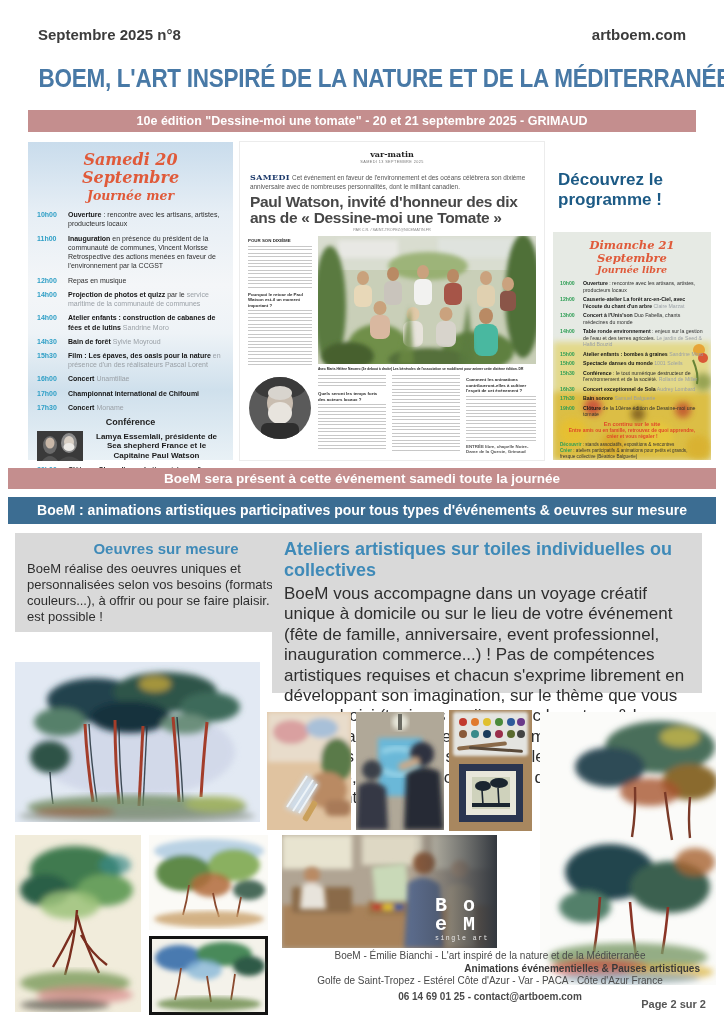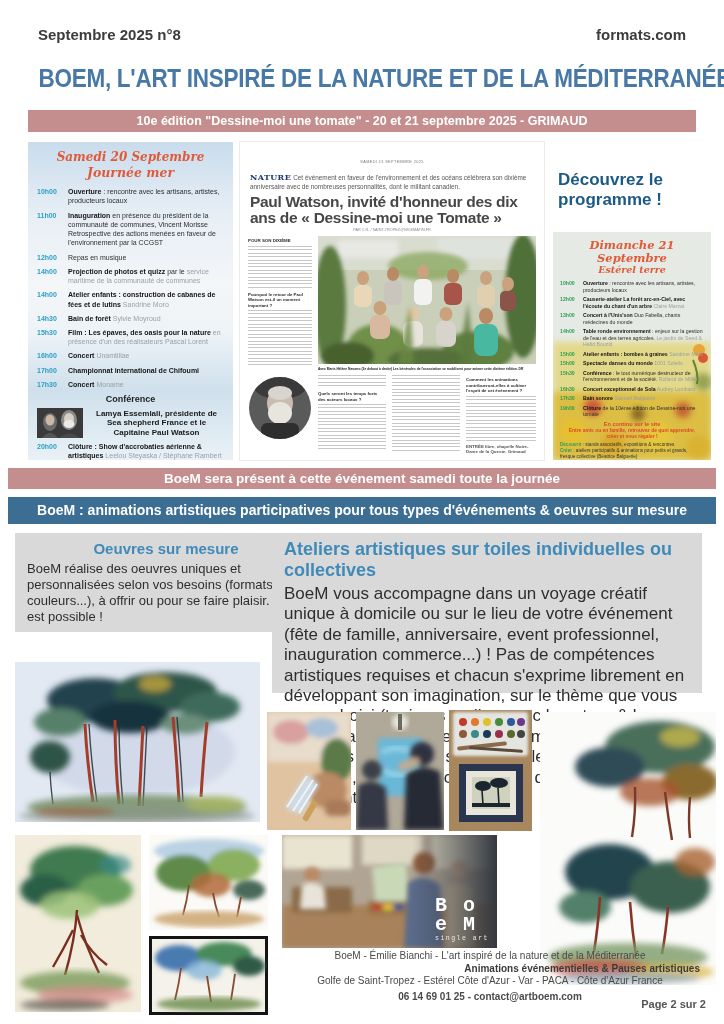--- a/index.html
+++ b/index.html
@@ -19,21 +19,21 @@
   .banner.blue{background:var(--banner-blue,#3c6d92);}
   .b1{left:28px;top:110px;width:668px;height:22px;line-height:22px;font-size:12.5px;}
   .b2{left:8px;top:468px;width:708px;height:21px;line-height:21px;font-size:13.5px;}
   .b3{left:8px;top:497px;width:708px;height:27px;line-height:27px;font-size:14px;}
 
   
   .sat-card{left:28px;top:142px;width:205px;height:318px;box-sizing:border-box;padding:9px 9px 6px;
     background:linear-gradient(180deg,#c9dcec 0%,#e6eef5 22%,#f4f6f8 45%,#eef3f7 60%,#cfe0ec 78%,#e9f1f6 100%);}
   .script-title{font-family:"DejaVu Serif",serif;font-style:italic;font-weight:700;
     color:var(--script-orange,#e05a3a);text-align:center;line-height:1.15;}
-  .sat-card .script-title{font-size:12px;}
+  .sat-card .script-title{font-size:16px;}
   .sat-card .script-sub{font-size:12.5px;margin-top:1px;}
   .sched{margin-top:7px;}
   .srow{display:flex;gap:5px;margin-bottom:5px;font-size:7px;line-height:1.32;}
   .srow .time{flex:0 0 26px;font-weight:800;color:var(--time-blue,#2f9fc6);}
   .srow .txt{flex:1;color:#2e2e2e;}
   .srow .txt b{color:#151515;}
   .srow .light{color:#9aa0a6;}
   .conf-label{text-align:center;font-weight:800;font-size:9px;color:#222;margin:3px 0 4px;}
   .conf-row{display:flex;gap:6px;align-items:center;margin-bottom:4px;}
   .conf-names{flex:1;font-size:8px;font-weight:800;color:#1a1a1a;text-align:center;line-height:1.2;}
@@ -93,21 +93,21 @@
   .footer .f2{font-weight:700;color:#3a3a3a;text-align:right;}
   .footer .f4{margin-top:3px;color:#4a4a4a;text-decoration:none;display:block;font-weight:bold;}
   .pagenum{right:18px;top:998px;font-size:11px;font-weight:700;color:#555;}
 </style>
 </head>
 <body>
 
 <div class="page">
 
   <div class="abs issue">Septembre 2025 n°8</div>
-  <a href="#" class="abs site">formats.com</a>
+  <a href="#" class="abs site">artboem.com</a>
   <div class="abs main-title"><span>BOEM, L'ART INSPIRÉ DE LA NATURE ET DE LA MÉDITERRANÉE</span></div>
 
   <div class="abs banner rose b1">10e édition "Dessine-moi une tomate" - 20 et 21 septembre 2025 - GRIMAUD</div>
 
   <div class="abs sat-card">
     <div class="script-title">Samedi 20 Septembre</div>
     <div class="script-title script-sub">Journée mer</div>
     <div class="sched">
 
         <div class="srow">
@@ -177,22 +177,23 @@
       <div class="conf-names">Lamya Essemlali, présidente de Sea shepherd France et le Capitaine Paul Watson</div>
     </div>
     <div class="srow">
       <span class="time">20h00</span>
       <span class="txt"><b>Clôture : Show d'accrobaties aérienne &amp; artistiques</b> <span class="light">Leelou Steyaska / Stéphane Rambert</span></span>
     </div>
   </div>
 
   <div class="abs article">
     <div class="a-rel">
+      <div class="masthead">var-matin</div>
       <div class="a-date">SAMEDI 13 SEPTEMBRE 2025</div>
-      <div class="lede"><b class="kicker">NATURE</b><span>Cet événement en faveur de l'environnement et des océans célébrera son dixième anniversaire avec de nombreuses personnalités, dont le militant canadien.</span></div>
+      <div class="lede"><b class="kicker">SAMEDI</b><span>Cet événement en faveur de l'environnement et des océans célébrera son dixième anniversaire avec de nombreuses personnalités, dont le militant canadien.</span></div>
       <div class="headline">Paul Watson, invité d'honneur des dix ans de « Dessine-moi une Tomate »</div>
       <div class="byline">PAR C.R. / SAINT-TROPEZ@NICEMATIN.FR</div>
 
       <div class="abs" style="left:8px;top:94px;width:64px;">
         <div class="tinybold">POUR SON DIXIÈME</div>
         <div class="lines" style="height:44px;"></div>
         <div class="tinybold">Pourquoi le retour de Paul Watson est-il un moment important ?</div>
         <div class="lines" style="height:58px;"></div>
       </div>
 
@@ -298,21 +299,21 @@
         </g>
         <g opacity=".9">
           <circle cx="146" cy="118" r="6" fill="#e8a02e"></circle>
             <circle cx="150" cy="126" r="5" fill="#d94a2e"></circle>
           <path d="M140 128 q6 14 4 24" stroke="#5a7a2e" stroke-width="2" fill="none"></path>
         </g>
       </svg>
     </div>
     <div class="fg">
       <div class="script-title">Dimanche 21 Septembre</div>
-      <div class="script-title script-sub">Estérel terre</div>
+      <div class="script-title script-sub">Journée libre</div>
       <div class="sched">
 
           <div class="srow">
             <span class="time">10h00</span>
             <span class="txt"><b>Ouverture</b><span> : rencontre avec les artisans, artistes, producteurs locaux</span></span>
           </div>
 
           <div class="srow">
             <span class="time">12h00</span>
             <span class="txt"><b>Causerie-atelier La forêt arc-en-Ciel, avec l'écoute du chant d'un arbre</b><span> </span><span class="light">Claire Marzat</span></span>

